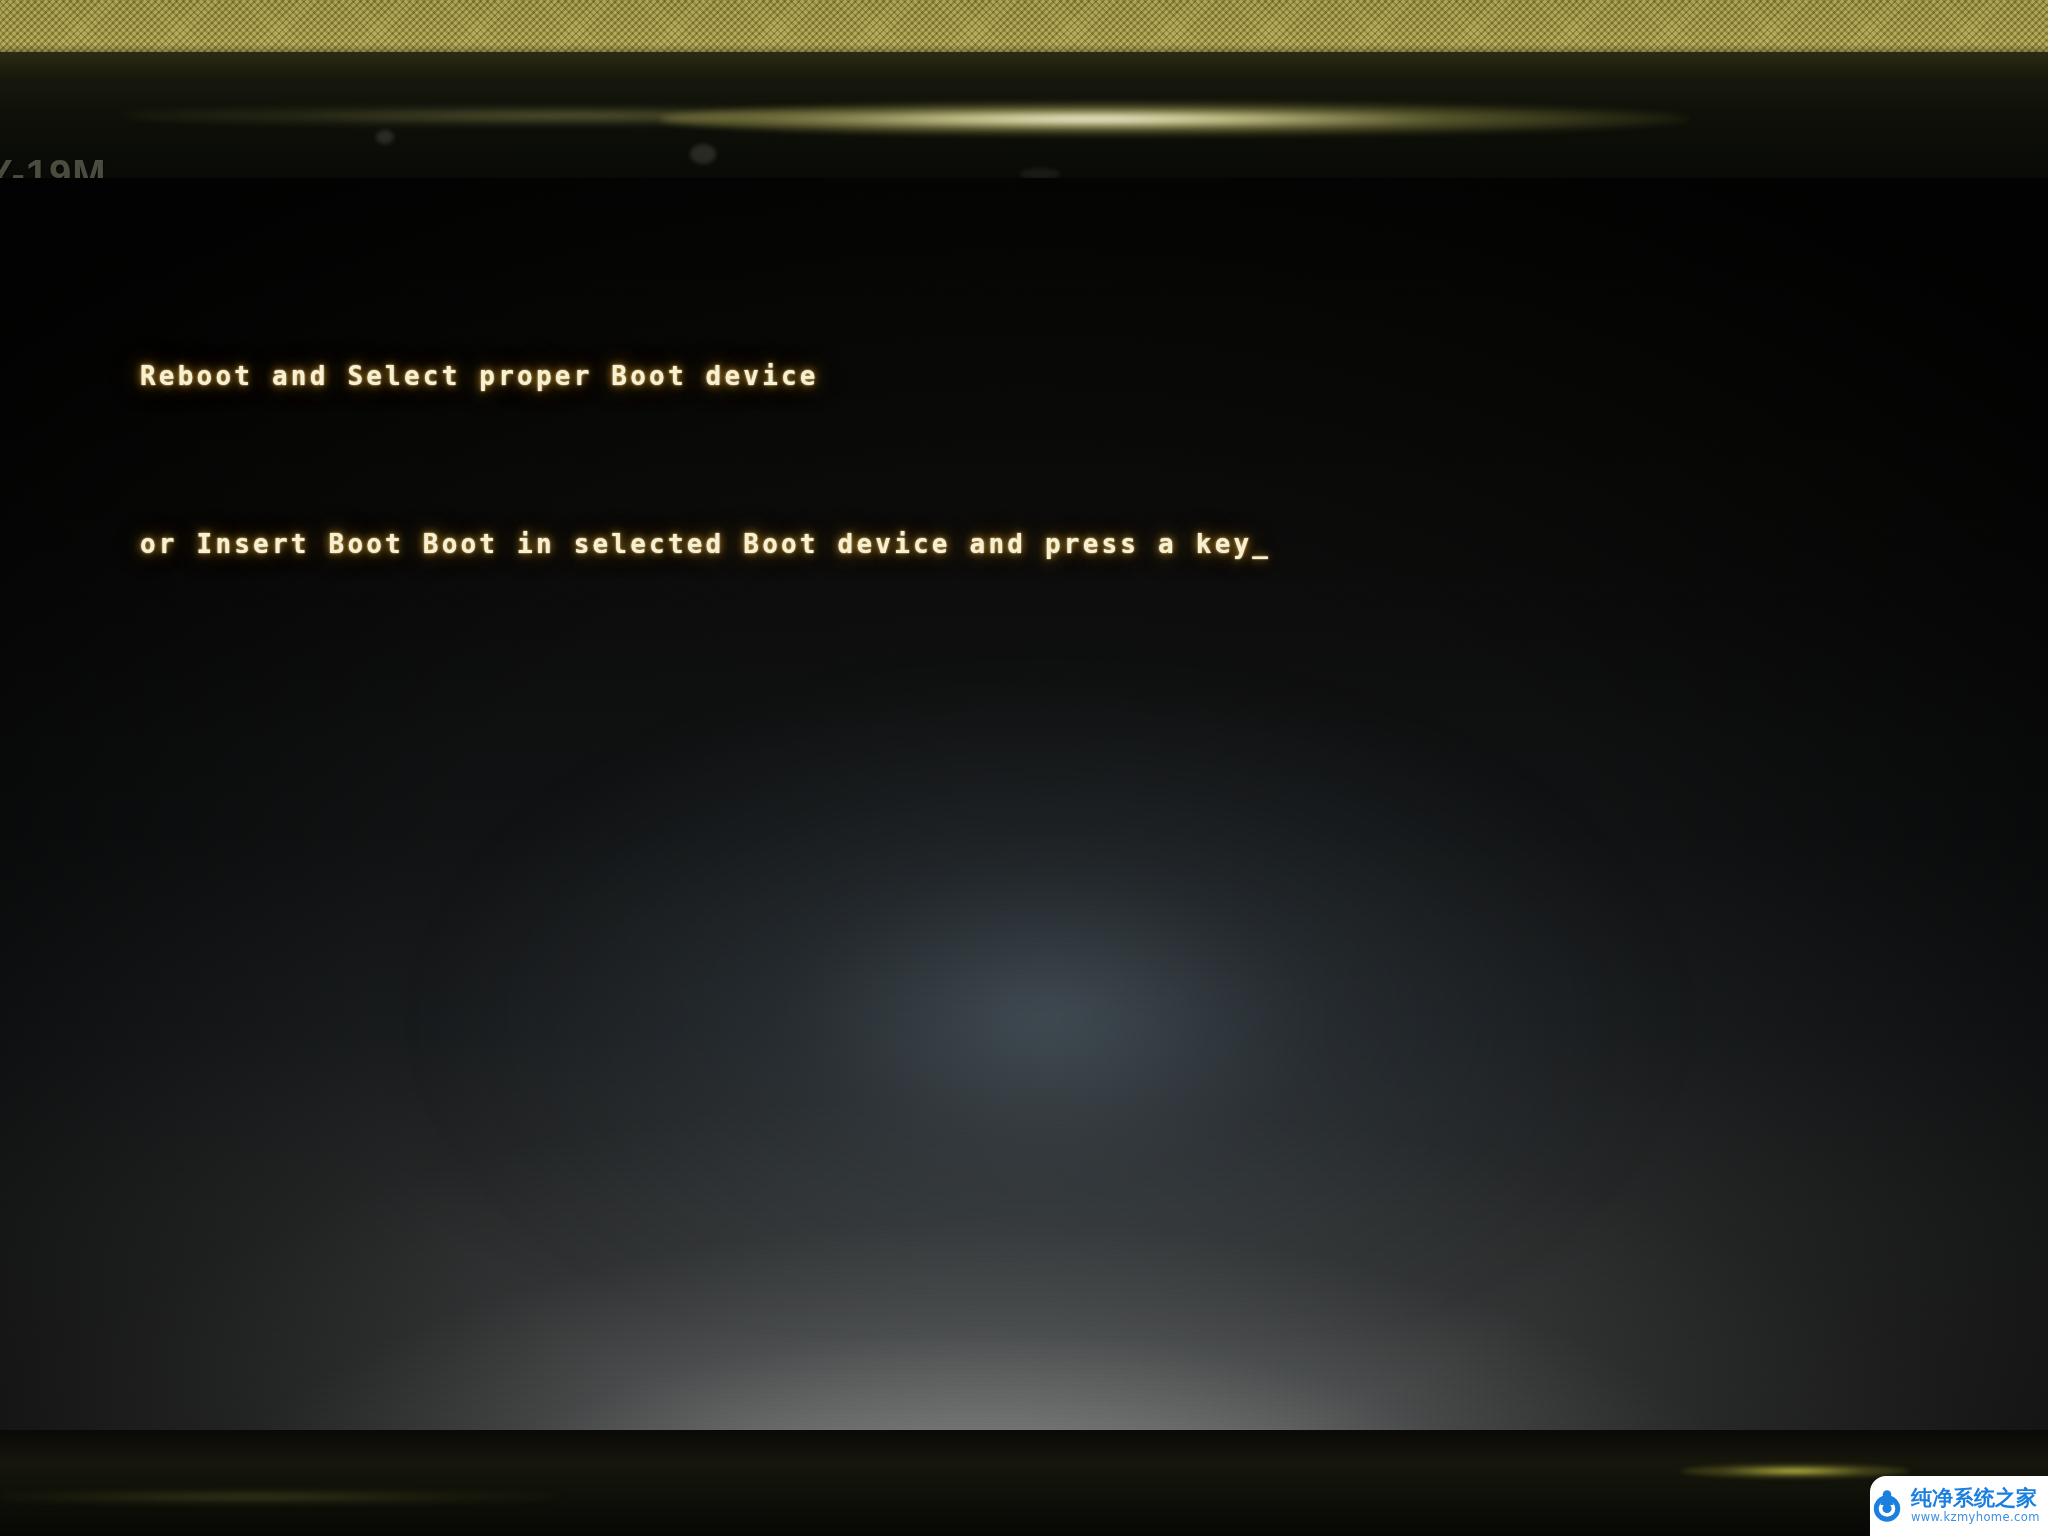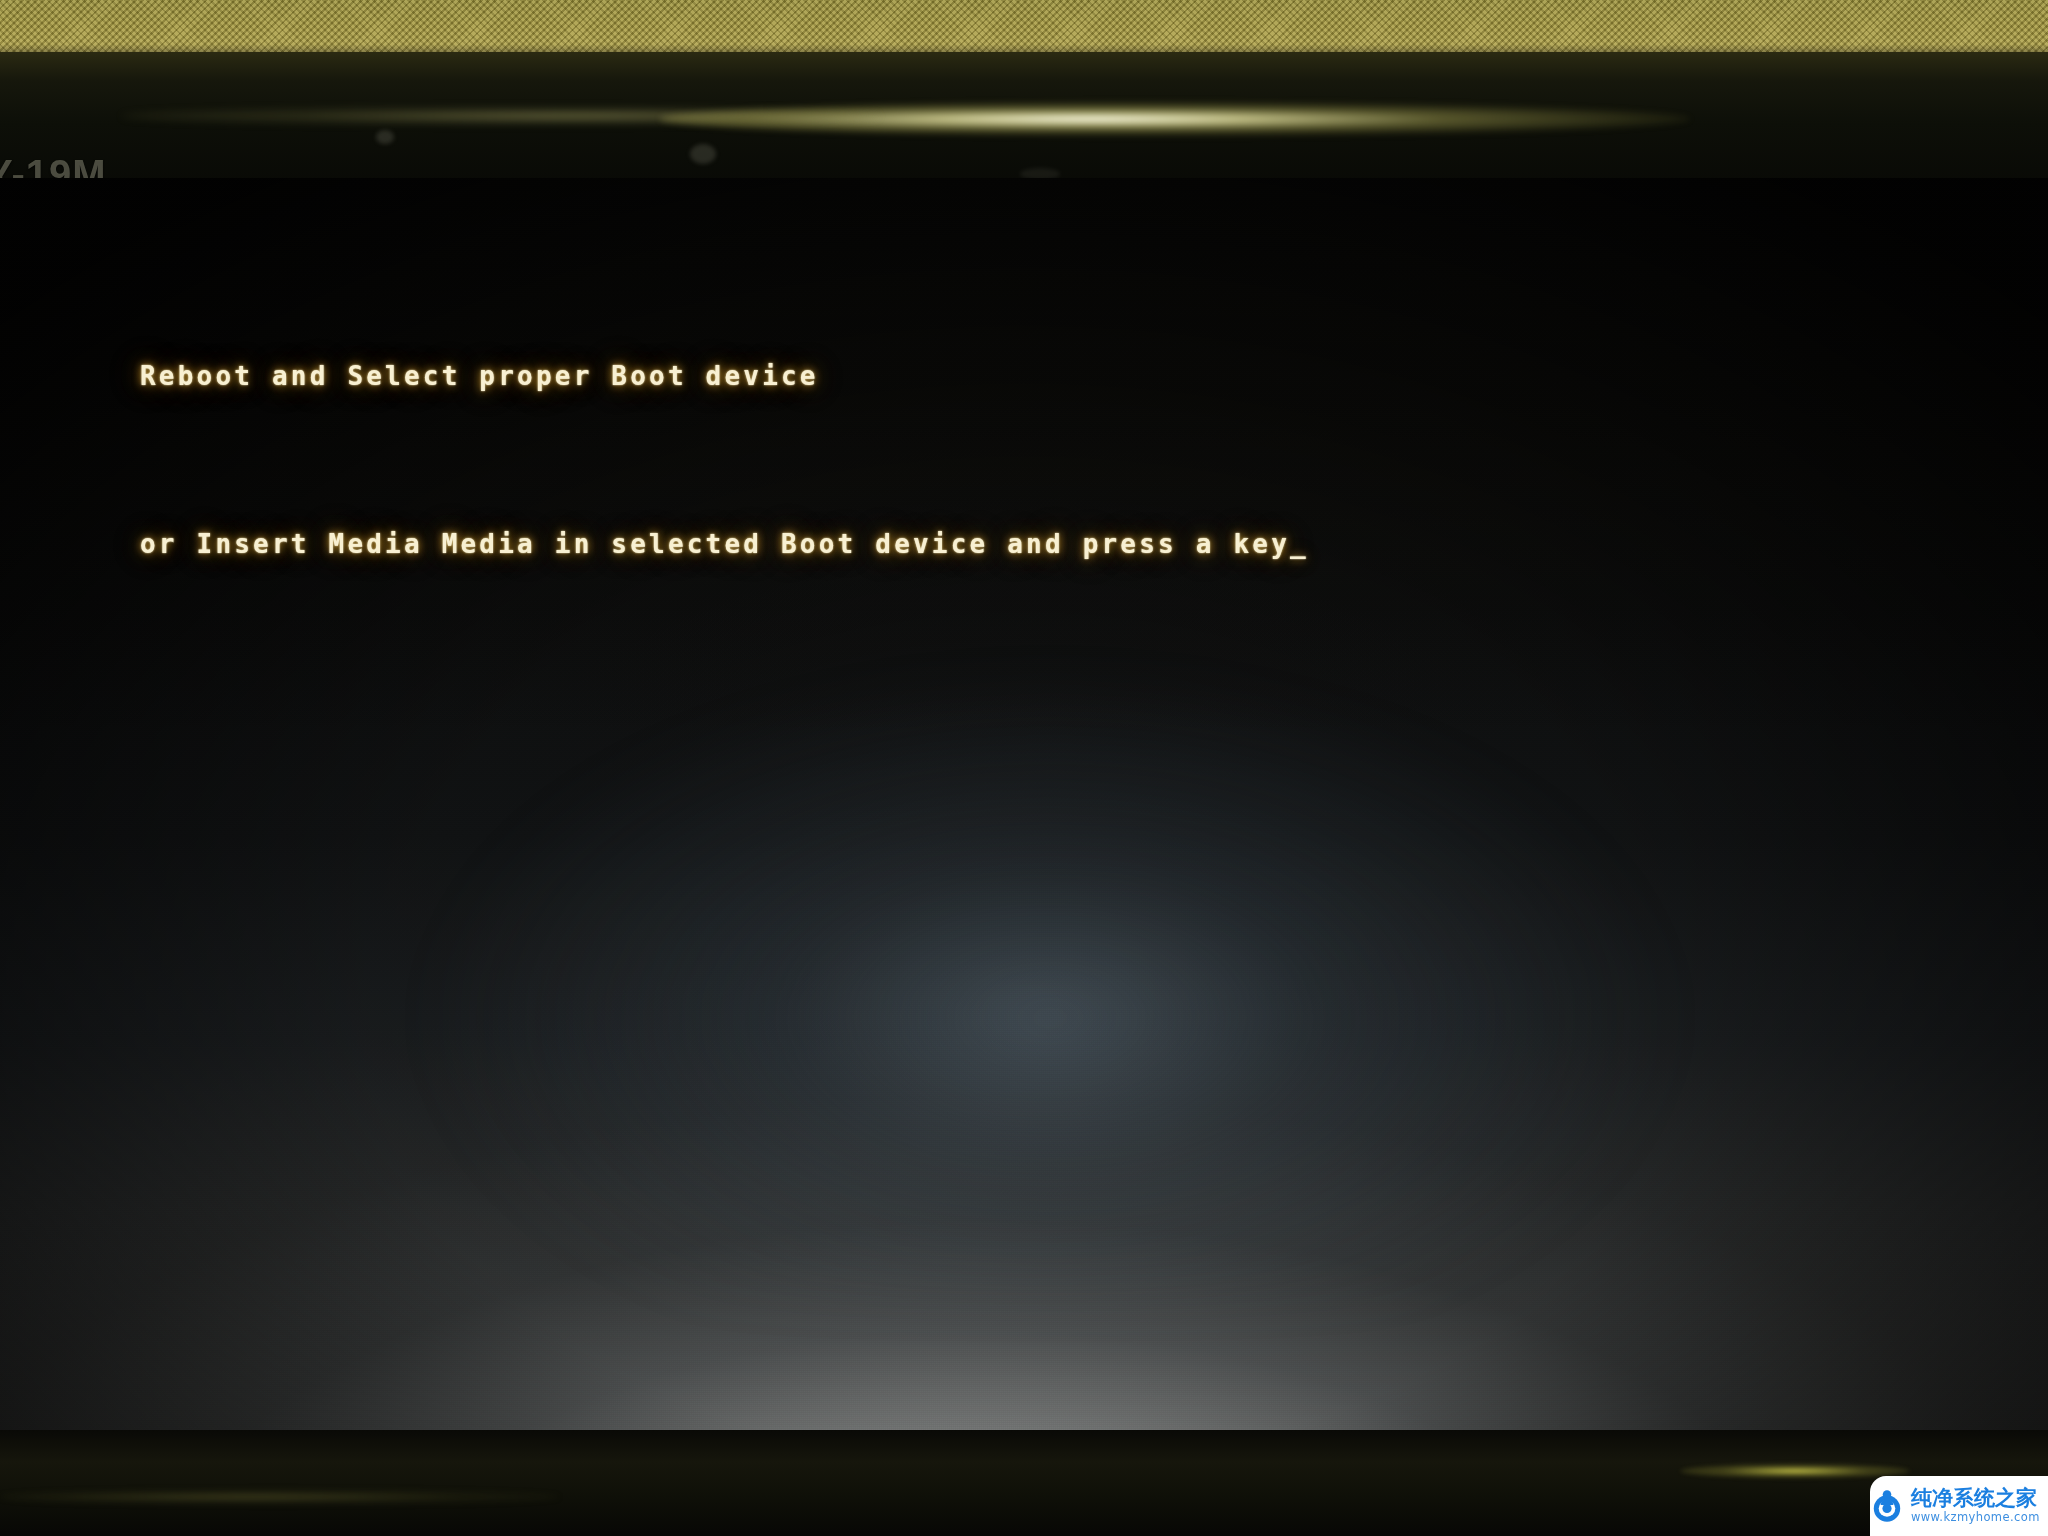--- a/index.html
+++ b/index.html
@@ -312,21 +312,21 @@
   <div class="screen">
     <div class="screen-base"></div>
     <div class="screen-glow"></div>
     <div class="screen-glow2"></div>
     <div class="screen-top-dark"></div>
     <div class="screen-vignette"></div>
     <div class="grain"></div>
 
     <div class="bios-text">
       <span class="bios-line">Reboot and Select proper Boot device</span>
-      <span class="bios-line"><span>or Insert Media Media in selected Boot device and press a key</span><span class="cursor">_</span></span>
+      <span class="bios-line"><span>or Insert Boot Boot in selected Boot device and press a key</span><span class="cursor">_</span></span>
     </div>
   </div>
 
   <div class="bezel-bottom">
     <div class="bezel-bottom-glint"></div>
     <div class="bezel-bottom-glint-left"></div>
   </div>
 
   <div class="watermark">
     <div class="wm-logo">

